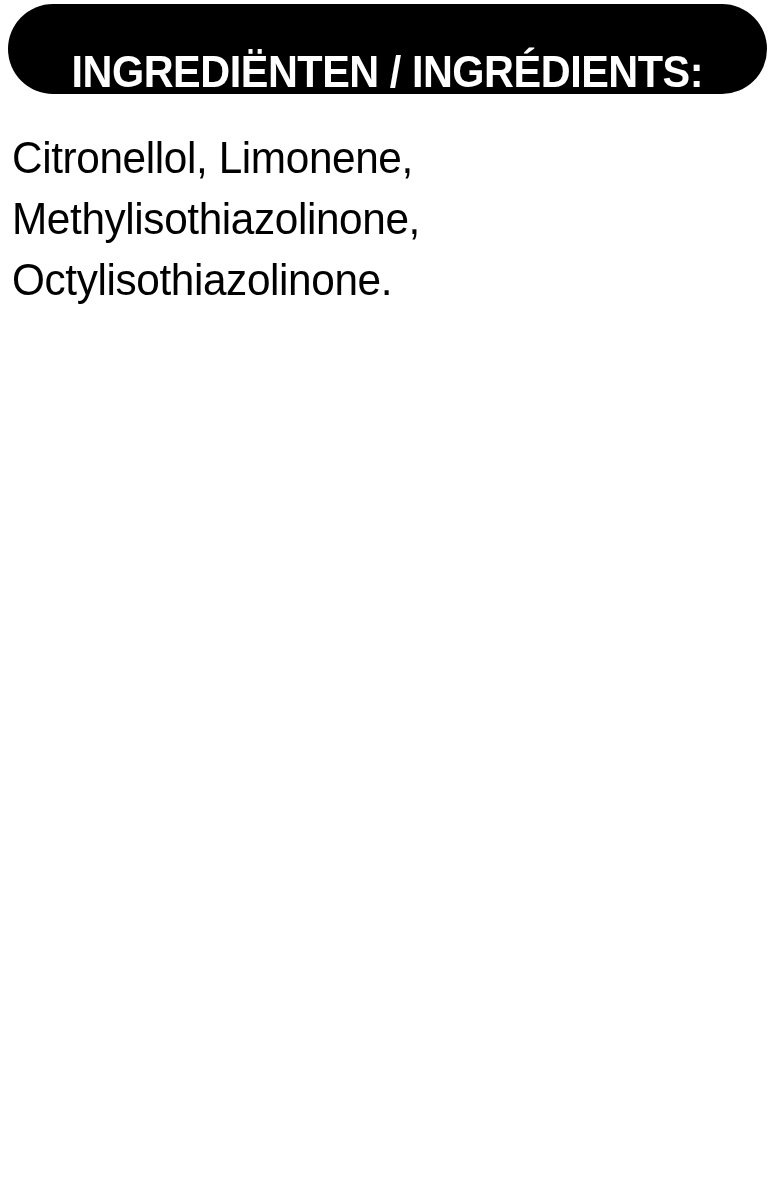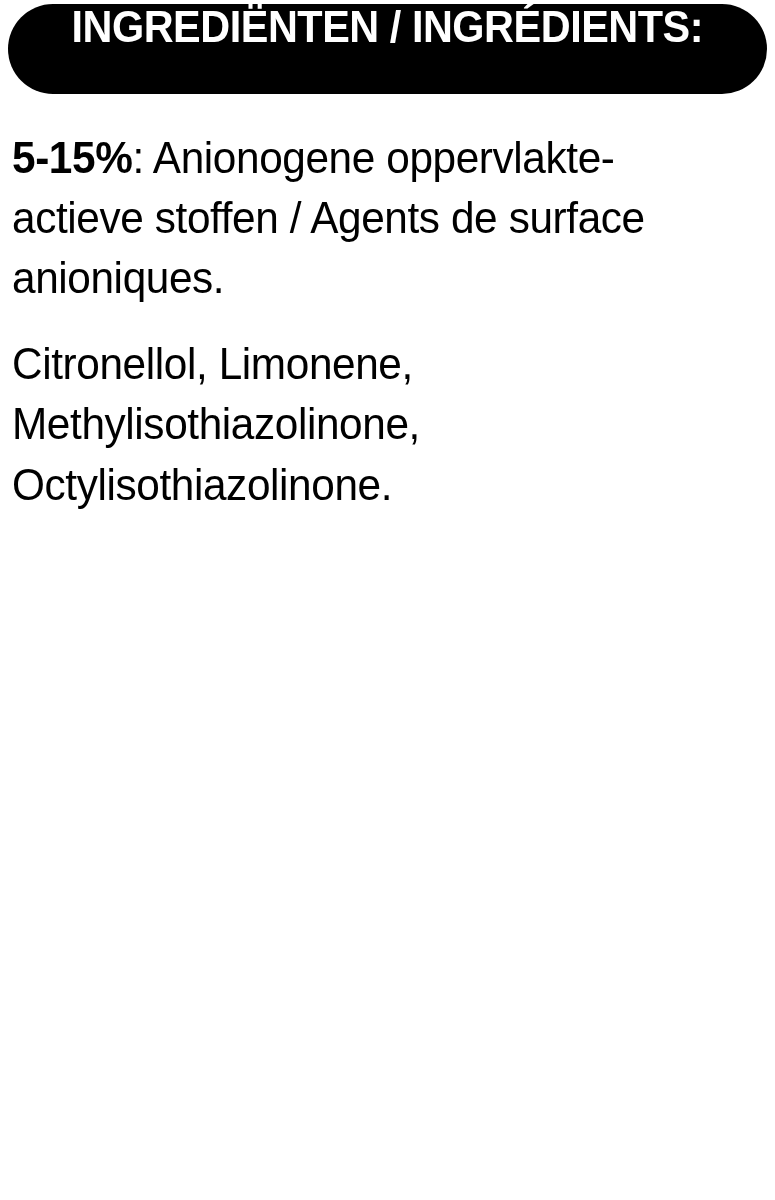--- a/index.html
+++ b/index.html
@@ -26,21 +26,21 @@
   
   .header-banner {
     position: absolute;
     left: 8px;
     top: 4px;
     width: 759px;
     height: 90px;
     background: #000000;
     border-radius: 46px;
     display: flex;
-    align-items: flex-start;
+    align-items: flex-end;
     justify-content: center;
     overflow: hidden;
   }
   .header-title {
     color: #ffffff;
     font-family: "Liberation Sans", sans-serif;
     font-weight: bold;
     font-size: 45px;
     letter-spacing: -0.5px;
     line-height: 1;
@@ -89,23 +89,20 @@
 <body>
 
 <div class="label-panel">
 
   <div class="header-banner">
     <span class="header-title">INGREDIËNTEN / INGRÉDIENTS:</span>
   </div>
 
   <div class="ingredients-body">
 
-    <div class="ingredient-block">
-      <div class="ingredient-text"><span class="pct">5-15%</span><span class="rest">: </span><span class="rest">Anionogene oppervlakte-actieve stoffen / Agents de surface anioniques.</span></div>
-    </div>
 
 
     <div class="ingredient-block allergen-block">
       <div class="ingredient-text rest">Citronellol, Limonene, Methylisothiazolinone, Octylisothiazolinone.</div>
     </div>
 
   </div>
 </div>
 
 </body></html>

